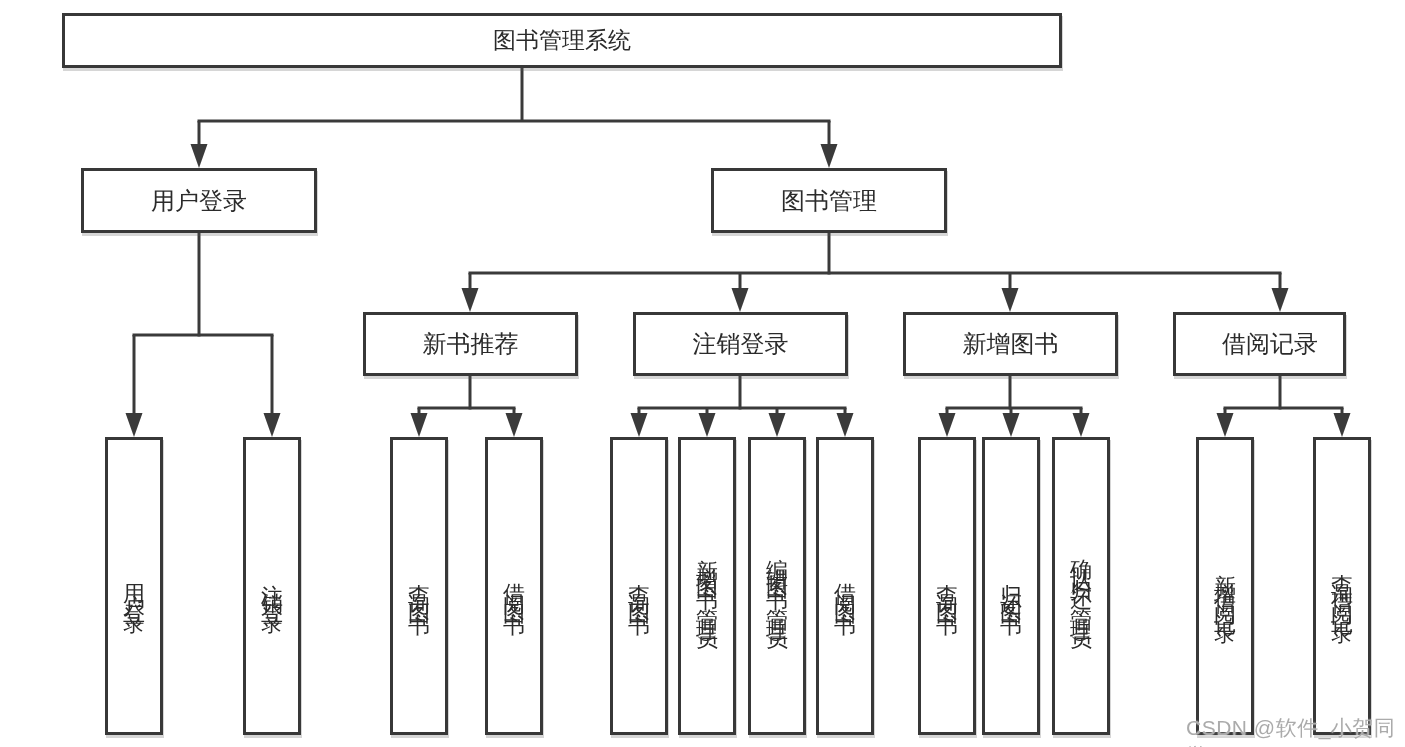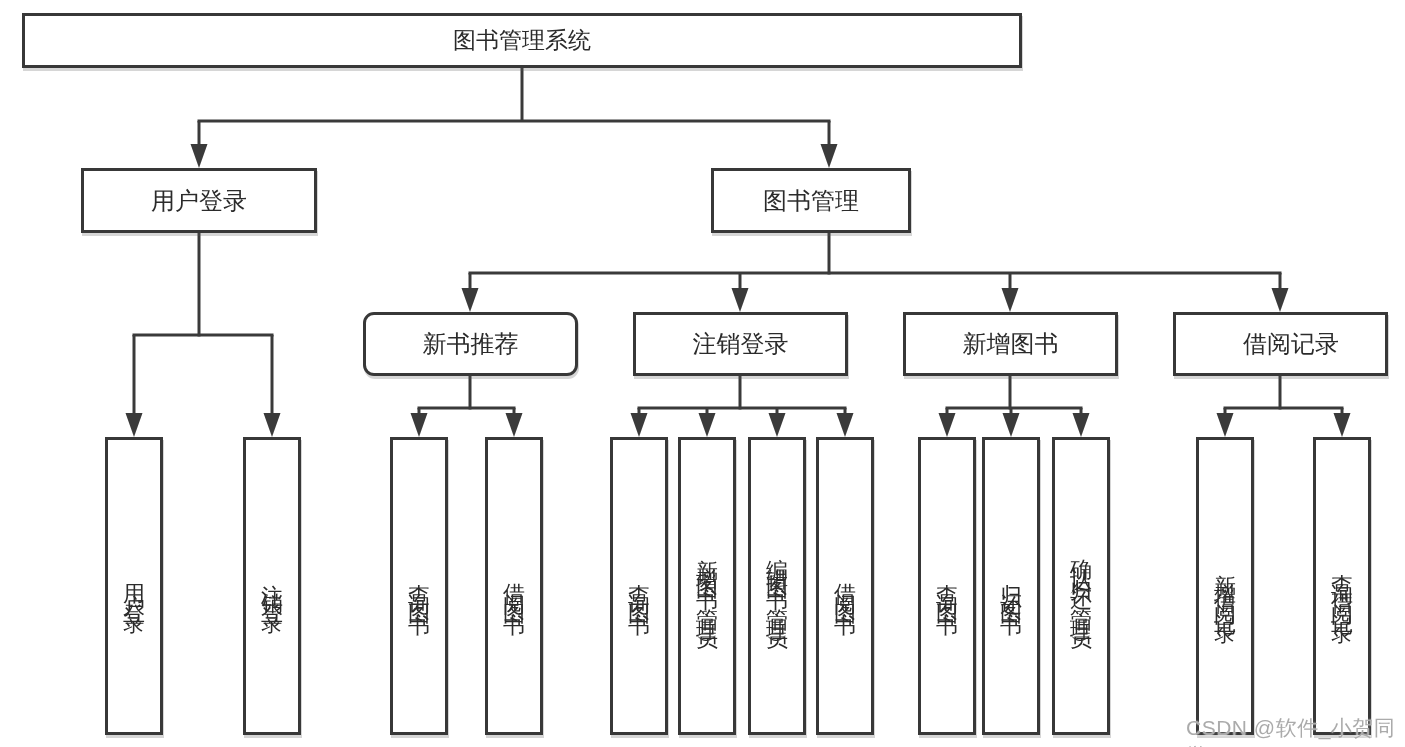--- a/index.html
+++ b/index.html
@@ -29,20 +29,21 @@
     display: flex;
     align-items: center;
     justify-content: center;
     color: #2b2b2b;
     font-size: 24px;
     z-index: 1;
     white-space: nowrap;
   }
   .node.title {
     font-size: 23px;
+    margin-left: 40px;
   }
   .node.vert {
     writing-mode: vertical-rl;
     text-orientation: mixed;
     letter-spacing: 10px;
     font-size: 22px;
     white-space: normal;
     line-height: 1;
   }
   .watermark {
@@ -123,26 +124,26 @@
       <polygon points="1002.5,413 1019.5,413 1011,437"></polygon>
       <polygon points="1072.5,413 1089.5,413 1081,437"></polygon>
       <polygon points="1216.5,413 1233.5,413 1225,437"></polygon>
       <polygon points="1333.5,413 1350.5,413 1342,437"></polygon>
     </g>
   </svg>
 
   <div class="node title" style="left:22px; top:13px; width:1000px; height:55px;">图书管理系统</div>
 
   <div class="node" style="left:81px; top:168px; width:236px; height:65px;">用户登录</div>
-  <div class="node" style="left:711px; top:168px; width:200px; height:65px;">图书管理</div>
+  <div class="node" style="left:711px; top:168px; width:236px; height:65px;">图书管理</div>
 
-  <div class="node" style="left:363px; top:312px; width:215px; height:64px;border-radius:11px;">新书推荐</div>
+  <div class="node" style="left:363px; top:312px; width:215px; height:64px;">新书推荐</div>
   <div class="node" style="left:633px; top:312px; width:215px; height:64px;">注销登录</div>
   <div class="node" style="left:903px; top:312px; width:215px; height:64px;">新增图书</div>
-  <div class="node" style="left:1173px; top:312px; width:215px; height:64px;padding-left:21px;">借阅记录</div>
+  <div class="node" style="left:1173px; top:312px; width:173px; height:64px;padding-left:21px;">借阅记录</div>
 
   <div class="node vert" style="left:105px; top:437px; width:58px; height:298px;">用户登录</div>
   <div class="node vert" style="left:243px; top:437px; width:58px; height:298px;">注销登录</div>
 
   <div class="node vert" style="left:390px; top:437px; width:58px; height:298px;">查询图书</div>
   <div class="node vert" style="left:485px; top:437px; width:58px; height:298px;">借阅图书</div>
 
   <div class="node vert" style="left:610px; top:437px; width:58px; height:298px;">查询图书</div>
   <div class="node vert" style="left:678px; top:437px; width:58px; height:298px;">新增图书（管理员）</div>
   <div class="node vert" style="left:748px; top:437px; width:58px; height:298px;">编辑图书（管理员）</div>

